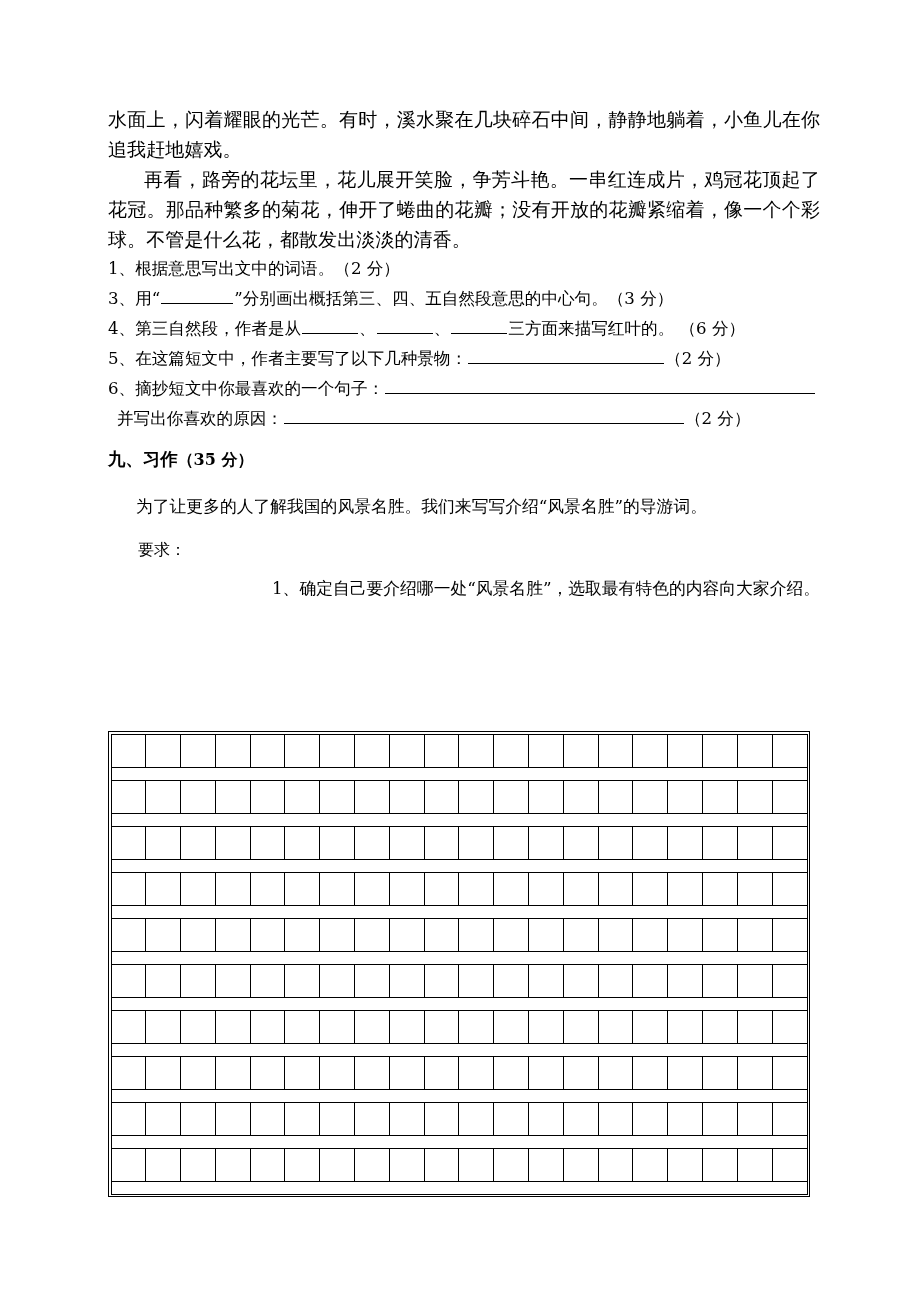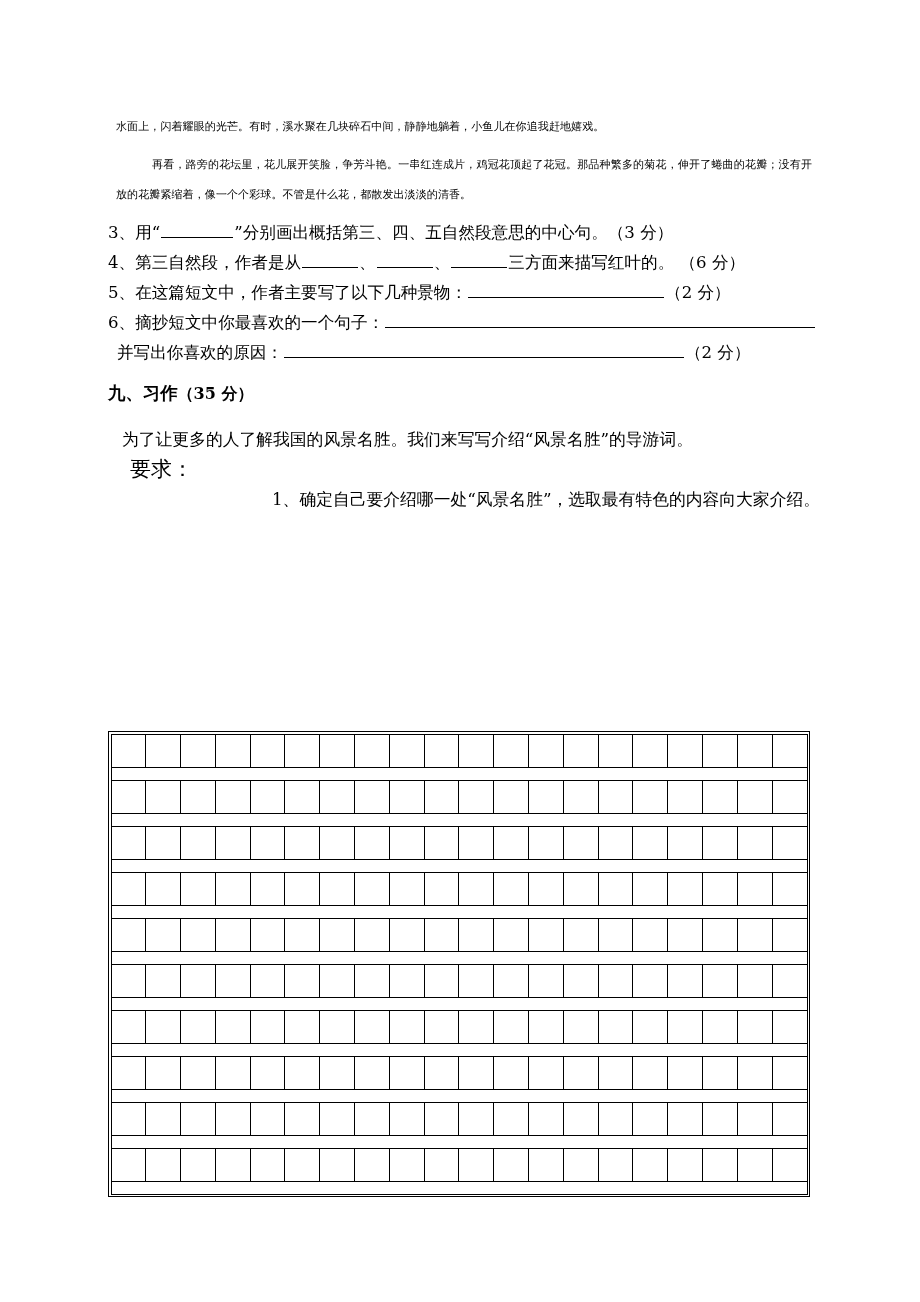--- a/index.html
+++ b/index.html
@@ -17,25 +17,25 @@
   }
   .page {
     position: absolute;
     left: 0; top: 0;
     width: 920px;
     height: 1302px;
     box-sizing: border-box;
     padding: 104px 100px 0 108px;
   }
   .para {
-    font-size: 11px;
+    font-size: 19px;
     line-height: 30px;
     text-align: justify;
     text-justify: inter-ideograph;
-    margin: 8px;
+    margin: 0;
     letter-spacing: 0.1px;
   }
   .indent2 {
     text-indent: 36px;
   }
   .qline {
     font-size: 16.6px;
     line-height: 30px;
     margin: 0;
     white-space: nowrap;
@@ -64,27 +64,27 @@
     font-size: 17.4px;
     line-height: 34px;
     font-weight: bold;
     margin: 8px 0 13px 0;
   }
   .sect-head .pts { font-size: 16px; }
 
   .comp-line {
     font-size: 16.8px;
     line-height: 30px;
-    margin: 0;
+    margin: 14px;
     text-indent: 14px;
   }
   .req-label {
-    font-size: 21px;
-    line-height: 30px;
-    margin: 0;
+    font-size: 16px;
+    line-height: 30px;
+    margin: 8px;
     text-indent: 22px;
   }
   .req-item {
     font-size: 16.8px;
     line-height: 30px;
     margin: 0;
     padding-left: 50px;
     text-align: right;
   }
 
@@ -122,20 +122,21 @@
 </style>
 </head>
 <body>
 
 <div class="page">
 
   <p class="para">水面上，闪着耀眼的光芒。有时，溪水聚在几块碎石中间，静静地躺着，小鱼儿在你追我赶地嬉戏。</p>
 
   <p class="para indent2">再看，路旁的花坛里，花儿展开笑脸，争芳斗艳。一串红连成片，鸡冠花顶起了花冠。那品种繁多的菊花，伸开了蜷曲的花瓣；没有开放的花瓣紧缩着，像一个个彩球。不管是什么花，都散发出淡淡的清香。</p>
 
+  <p class="qline"><span>1、</span><span>根据意思写出文中的词语。（2 分）</span></p>
 
 
 
 
   <p class="qline"><span>3、</span><span>用“</span><span class="ul ul-q3"></span><span>”分别画出概括第三、四、五自然段意思的中心句。（3 分）</span></p>
 
   <p class="qline"><span>4、</span><span>第三自然段，作者是从</span><span class="ul ul-l"></span><span>、</span><span class="ul ul-l"></span><span>、</span><span class="ul ul-l"></span><span>三方面来描写红叶的。 （6 分）</span></p>
 
   <p class="qline"><span>5、</span><span>在这篇短文中，作者主要写了以下几种景物：</span><span class="ul ul-xl"></span><span>（2 分）</span></p>
 

